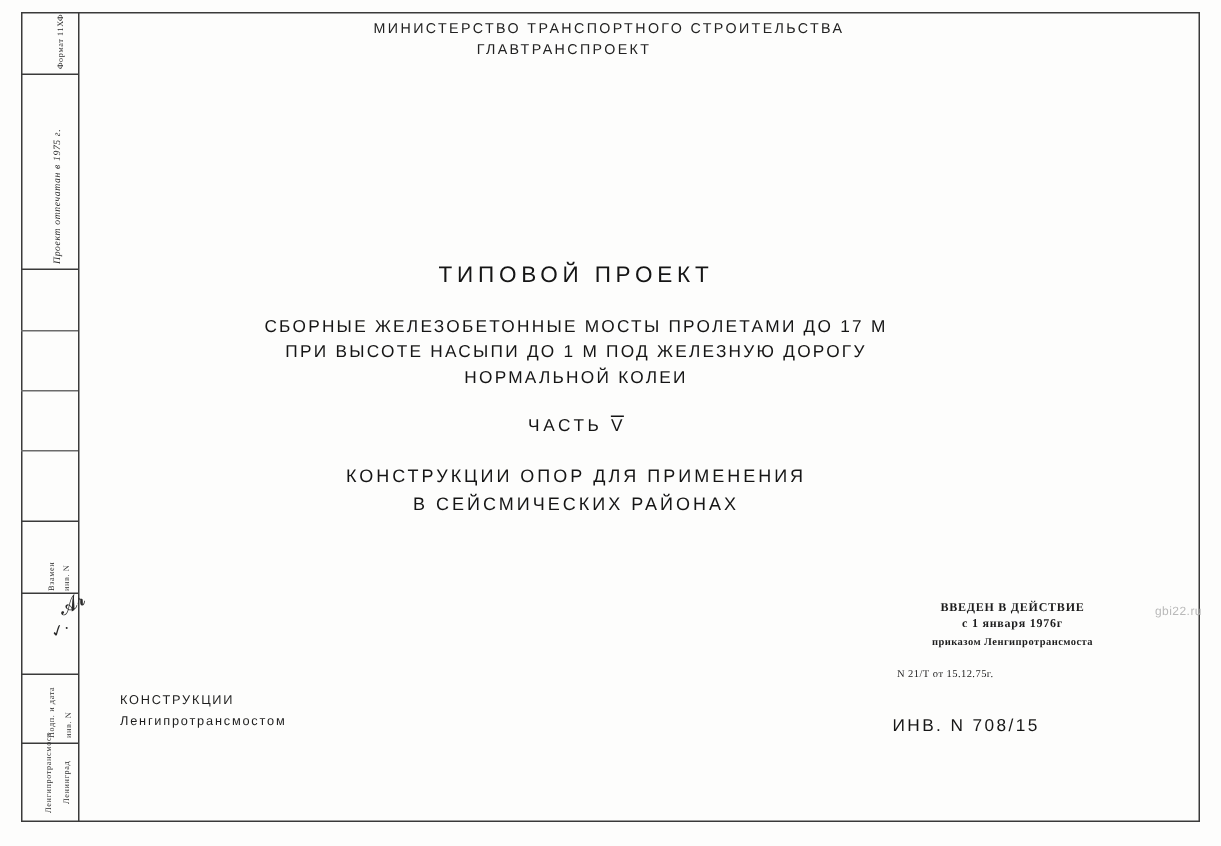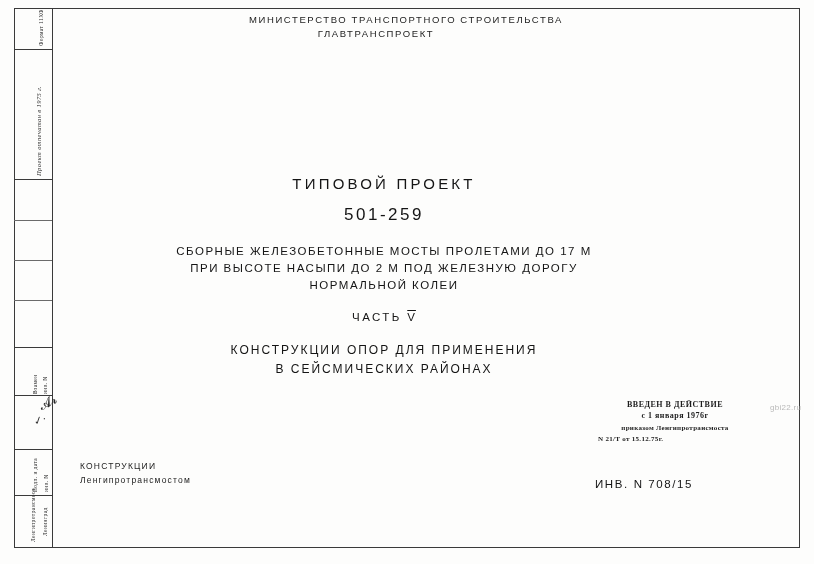--- a/index.html
+++ b/index.html
@@ -161,21 +161,21 @@
     left: 580px;
     top: 400px;
     width: 190px;
     text-align: center;
     font-family: "Liberation Serif", serif;
     color: #1d1d1d;
   }
   .enact .l1 { font-size: 8px; font-weight: bold; letter-spacing: 0.5px; text-align: center; }
   .enact .l2 { font-size: 8px; font-weight: bold; letter-spacing: 0.5px; margin-top: 2px; }
   .enact .l3 { font-size: 7px; font-weight: bold; letter-spacing: 0.3px; margin-top: 4px; }
-  .enact .l4 { font-size: 7px; font-weight: bold; letter-spacing: 0.3px; margin-top: 3px; text-align: left; padding-left: 18px;}
+  .enact .l4 { font-size: 7px; font-weight: normal; letter-spacing: 0.3px; margin-top: 13px; text-align: left; padding-left: 18px;}
 
   
   .dev {
     position: absolute;
     left: 80px;
     top: 459px;
     font-size: 8.5px;
     letter-spacing: 1.2px;
     line-height: 14px;
     color: #1d1d1d;
@@ -239,24 +239,23 @@
     <div class="vtext small" style="left:28px;top:528px;">Ленинград</div>
   </div>
 
   <div class="header">
     <div class="header-line1">МИНИСТЕРСТВО ТРАНСПОРТНОГО СТРОИТЕЛЬСТВА</div>
     <div class="header-line2">ГЛАВТРАНСПРОЕКТ</div>
   </div>
 
   <div class="title-block">
     <div class="t-main">ТИПОВОЙ ПРОЕКТ</div>
-    <div class="t-number">501-259</div>
     <div class="t-desc">
       <div>СБОРНЫЕ ЖЕЛЕЗОБЕТОННЫЕ МОСТЫ ПРОЛЕТАМИ ДО 17 М</div>
-      <div>ПРИ ВЫСОТЕ НАСЫПИ ДО 2 М ПОД ЖЕЛЕЗНУЮ ДОРОГУ</div>
+      <div>ПРИ ВЫСОТЕ НАСЫПИ ДО 1 М ПОД ЖЕЛЕЗНУЮ ДОРОГУ</div>
       <div>НОРМАЛЬНОЙ КОЛЕИ</div>
     </div>
     <div class="t-part">
       <span>ЧАСТЬ</span>
       <span class="roman">V</span>
     </div>
     <div class="t-sub">
       <div>КОНСТРУКЦИИ ОПОР ДЛЯ ПРИМЕНЕНИЯ</div>
       <div>В СЕЙСМИЧЕСКИХ РАЙОНАХ</div>
     </div>

